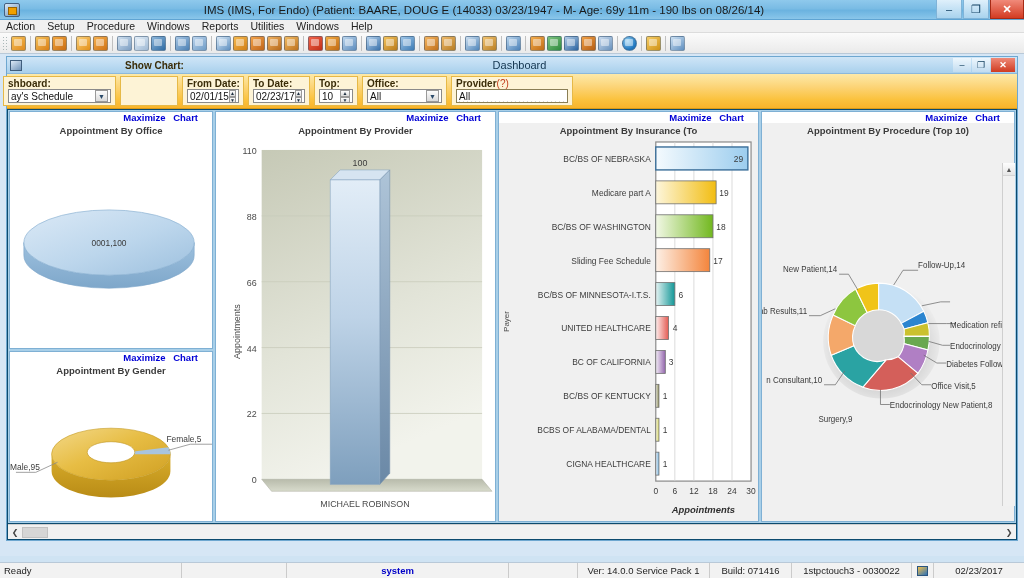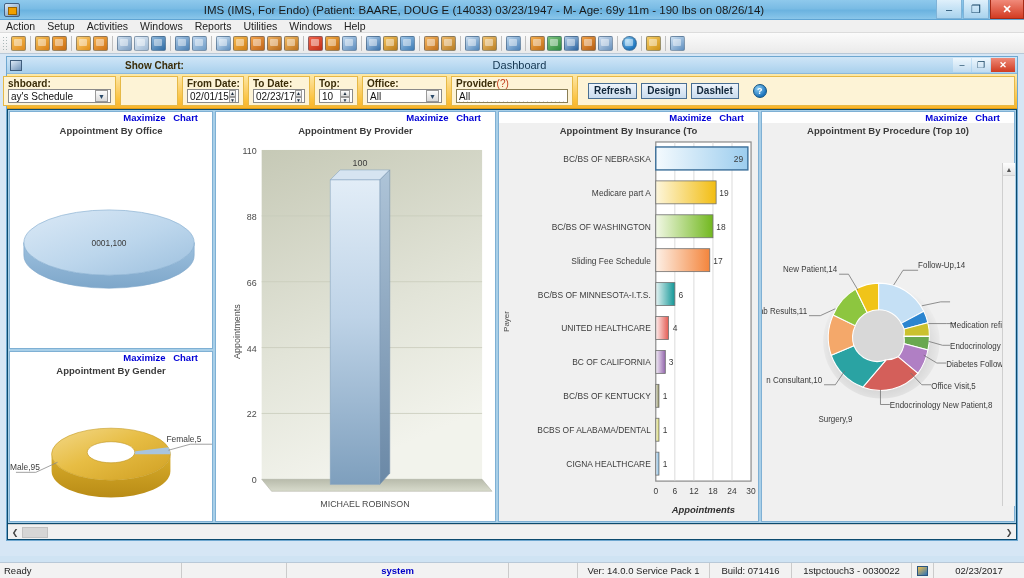--- a/index.html
+++ b/index.html
@@ -205,21 +205,21 @@
     <div class="winbtns">
       <div class="winbtn">–</div>
       <div class="winbtn">❐</div>
       <div class="winbtn close">✕</div>
     </div>
   </div>
 
   <div class="menubar">
     <div class="mi">Action</div>
     <div class="mi">Setup</div>
-    <div class="mi">Activities</div>
+    <div class="mi">Procedure</div>
     <div class="mi">Windows</div>
     <div class="mi">Reports</div>
     <div class="mi">Utilities</div>
     <div class="mi">Windows</div>
     <div class="mi">Help</div>
   </div>
 
   <div class="toolbar">
     <div class="tbgrip"></div>
     <div class="tbicon" style="background:linear-gradient(140deg,#f6c25a,#e08a1e)"></div>
@@ -345,28 +345,20 @@
 
       <div class="fgroup" style="width:122px;">
         <div class="flbl">
           <span>Provider</span><span class="fhelp">(?)</span>
         </div>
         <div class="fin dot">
           <span>All</span>
         </div>
       </div>
 
-      <div class="fgroup" style="flex:1; border:1px solid #e6b947; justify-content:center;">
-        <div class="fbtnwrap">
-          <div class="fbtn">Refresh</div>
-          <div class="fbtn">Design</div>
-          <div class="fbtn">Dashlet</div>
-          <div class="helpdot">?</div>
-        </div>
-      </div>
     </div>
 
     <div class="dashbody">
 
       <div class="col" style="width:206px;">
 
         <div class="panel" style="height:238px;">
           <div class="pmax">
             <span>Maximize</span>
             <span>Chart</span>

